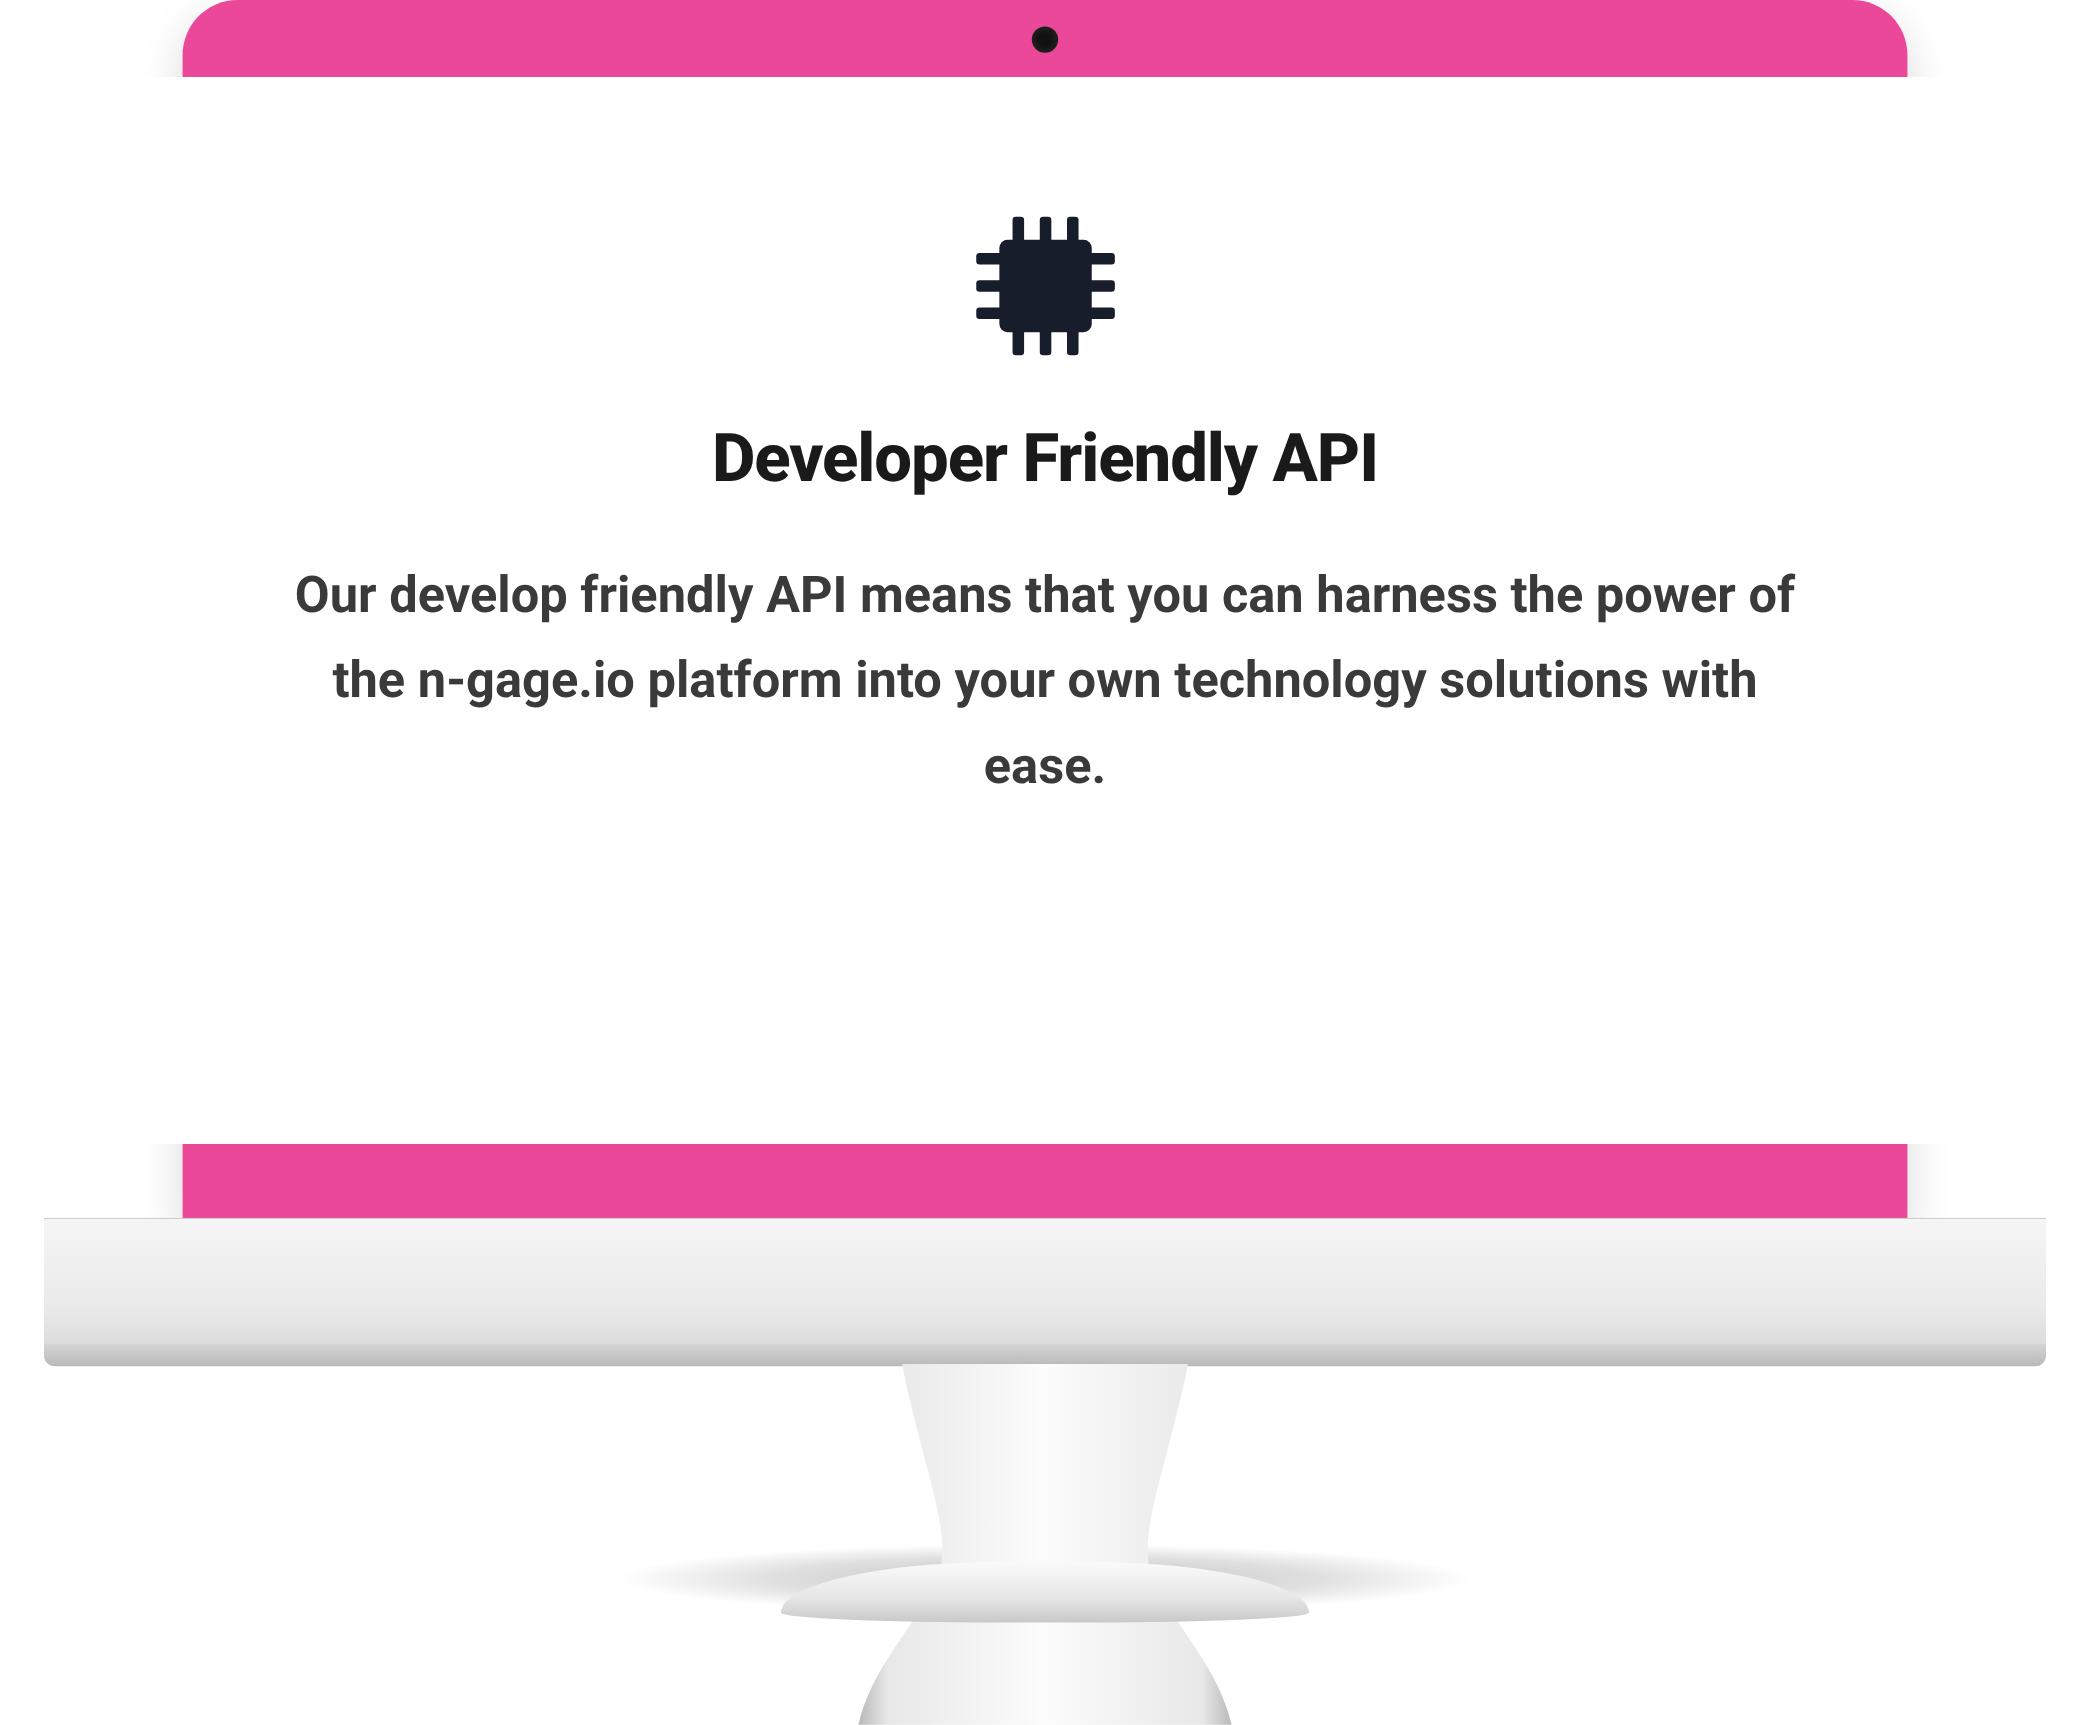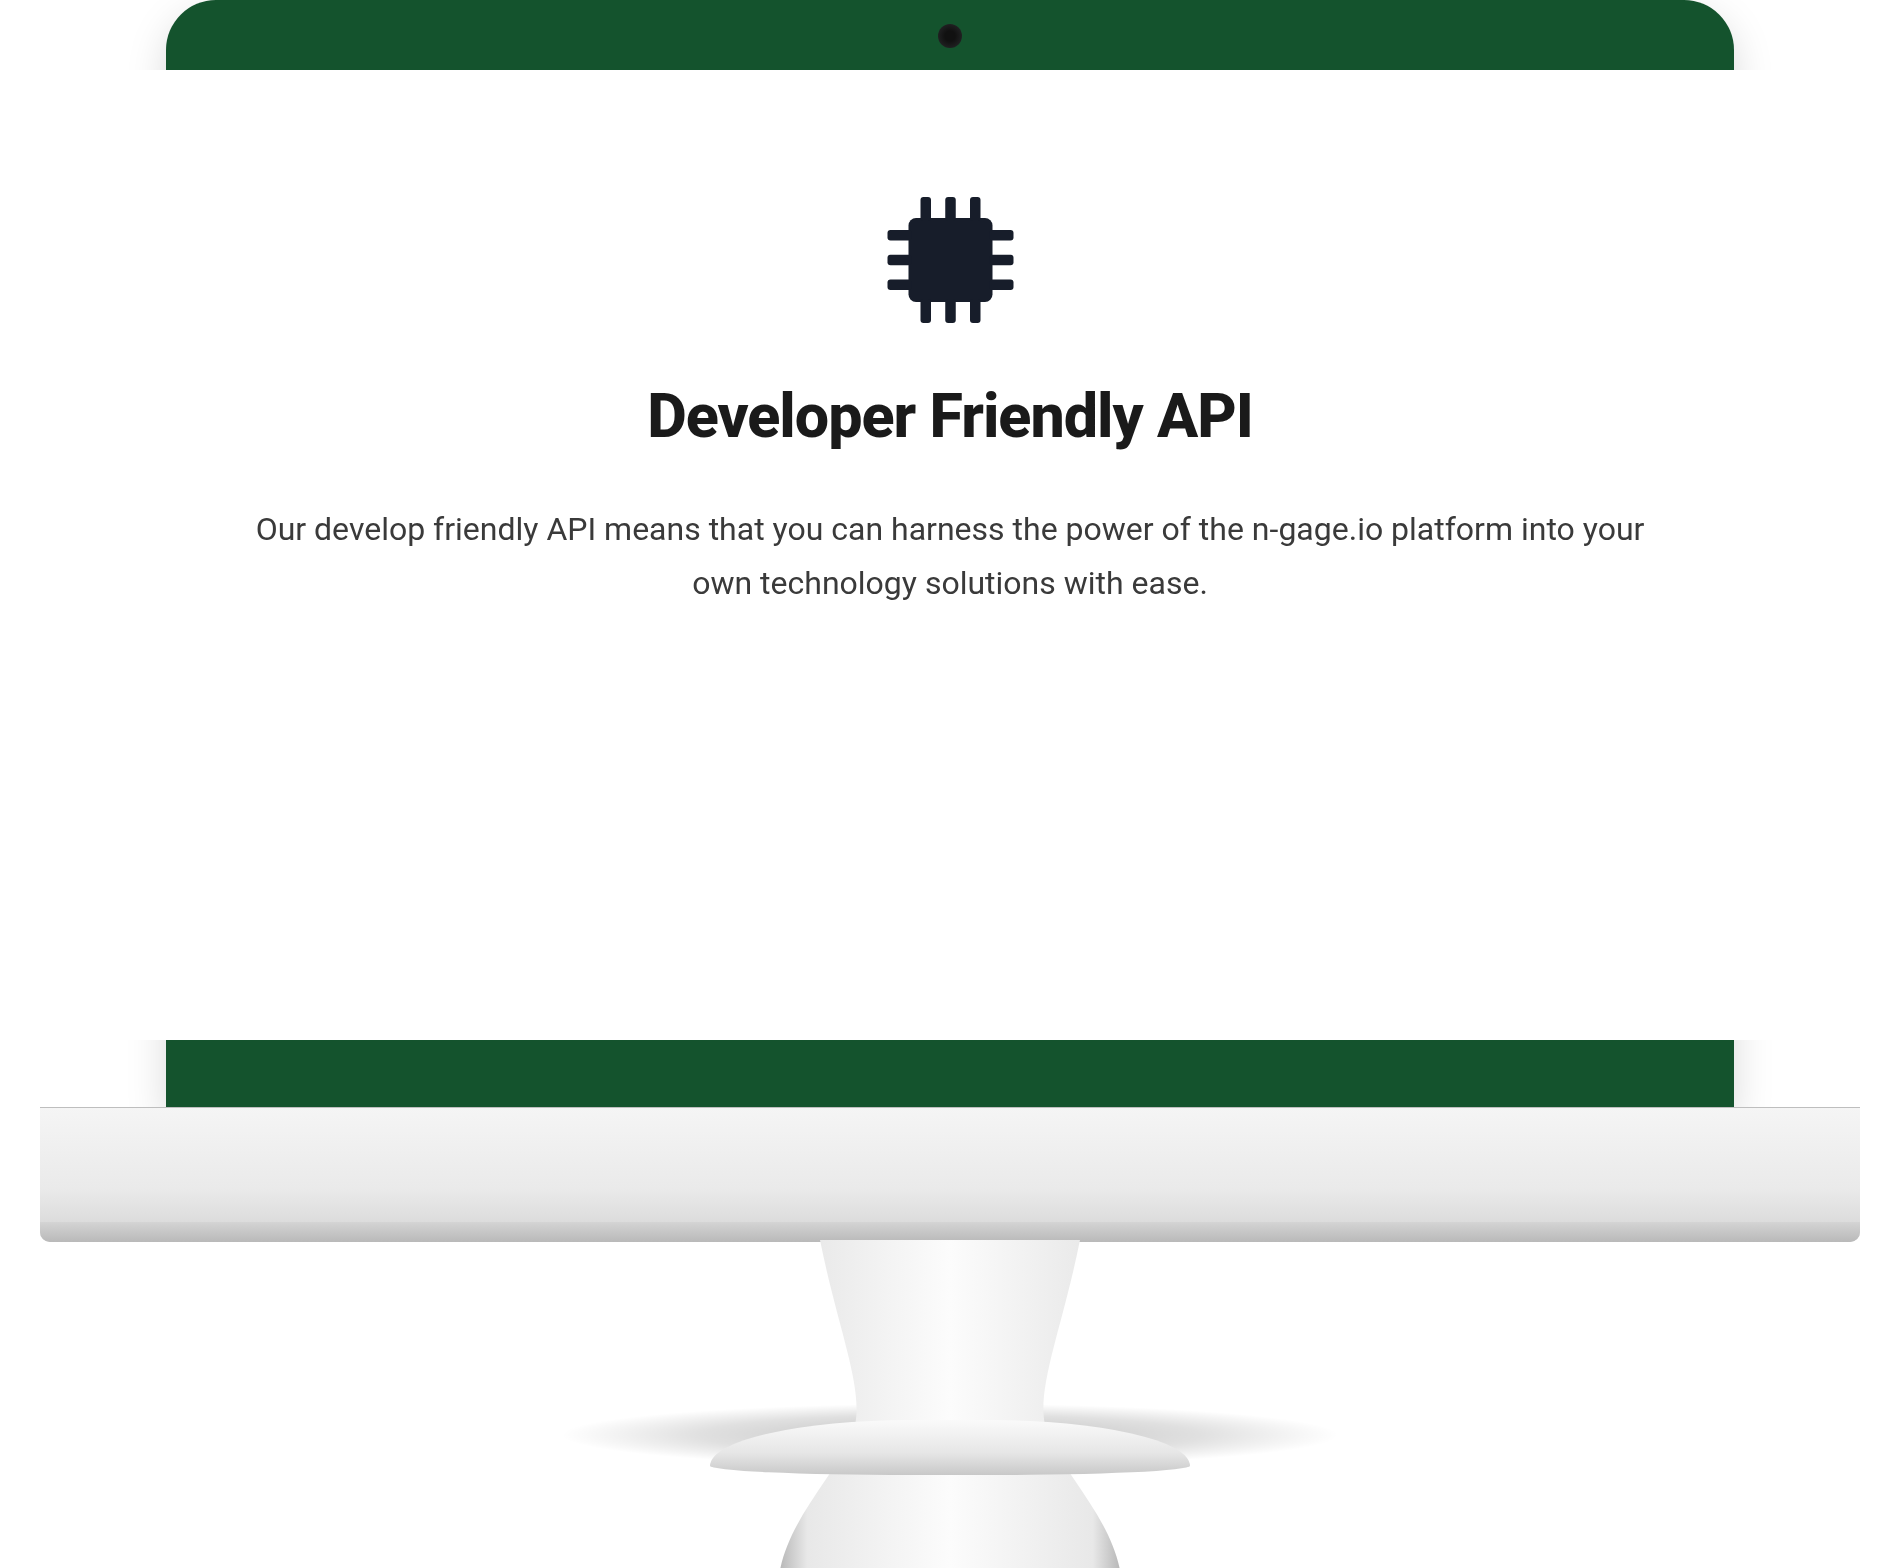--- a/index.html
+++ b/index.html
@@ -27,21 +27,21 @@
     }
     
     
     .monitor-bezel {
       position: absolute;
       top: 0;
       left: 50%;
       transform: translateX(-50%);
       width: 1568px;
       height: 1110px;
-      background: #14532d;
+      background: #ec4899;
       border-radius: 50px 50px 0 0;
       box-shadow: 0 15px 40px rgba(0,0,0,0.15);
     }
     
     
     .camera {
       position: absolute;
       top: 24px;
       left: 50%;
       transform: translateX(-50%);
@@ -141,22 +141,22 @@
     
     .headline {
       font-size: 61px;
       font-weight: 800;
       color: #1a1a1a;
       margin-bottom: 50px;
       letter-spacing: -1px;
     }
     
     .body-copy {
-      font-size: 32px;
-      font-weight: 400;
+      font-size: 46px;
+      font-weight: 700;
       color: #3a3a3a;
       text-align: center;
       line-height: 1.7;
       max-width: 1400px;
     }
   </style>
 </head>
 <body>
 
 <div class="monitor-wrapper">

